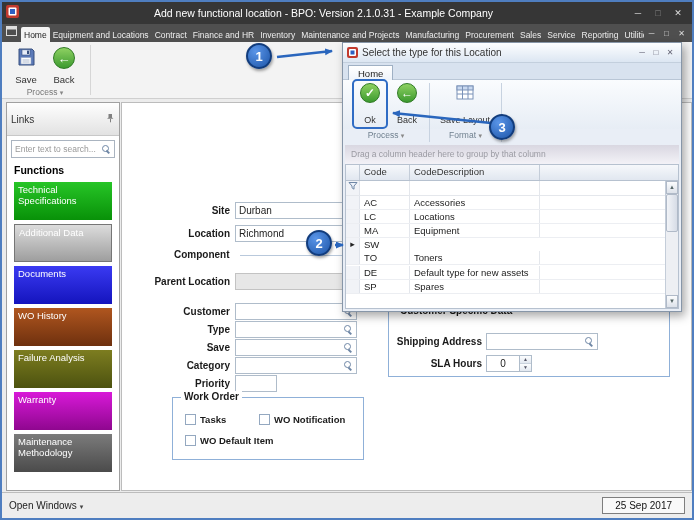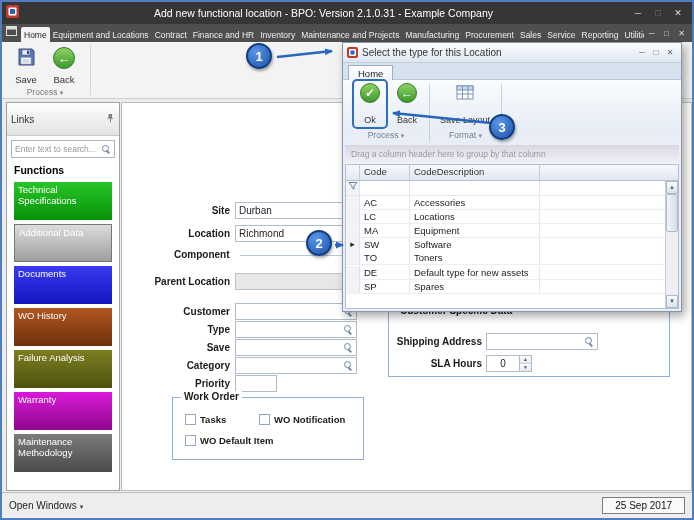--- a/index.html
+++ b/index.html
@@ -333,21 +333,20 @@
         <div class="gc c-desc">Locations</div>
       </div>
       <div class="grow" style="top:59px;">
         <div class="gc c-ind"></div>
         <div class="gc c-code">MA</div>
         <div class="gc c-desc">Equipment</div>
       </div>
       <div class="grow" style="top:73px;">
         <div class="gc c-ind"><span class="rowind">▸</span></div>
         <div class="gc c-code">SW</div>
-        <div class="gc c-desc">Software</div>
       </div>
       <div class="grow" style="top:86px;">
         <div class="gc c-ind"></div>
         <div class="gc c-code">TO</div>
         <div class="gc c-desc">Toners</div>
       </div>
       <div class="grow" style="top:101px;">
         <div class="gc c-ind"></div>
         <div class="gc c-code">DE</div>
         <div class="gc c-desc">Default type for new assets</div>

